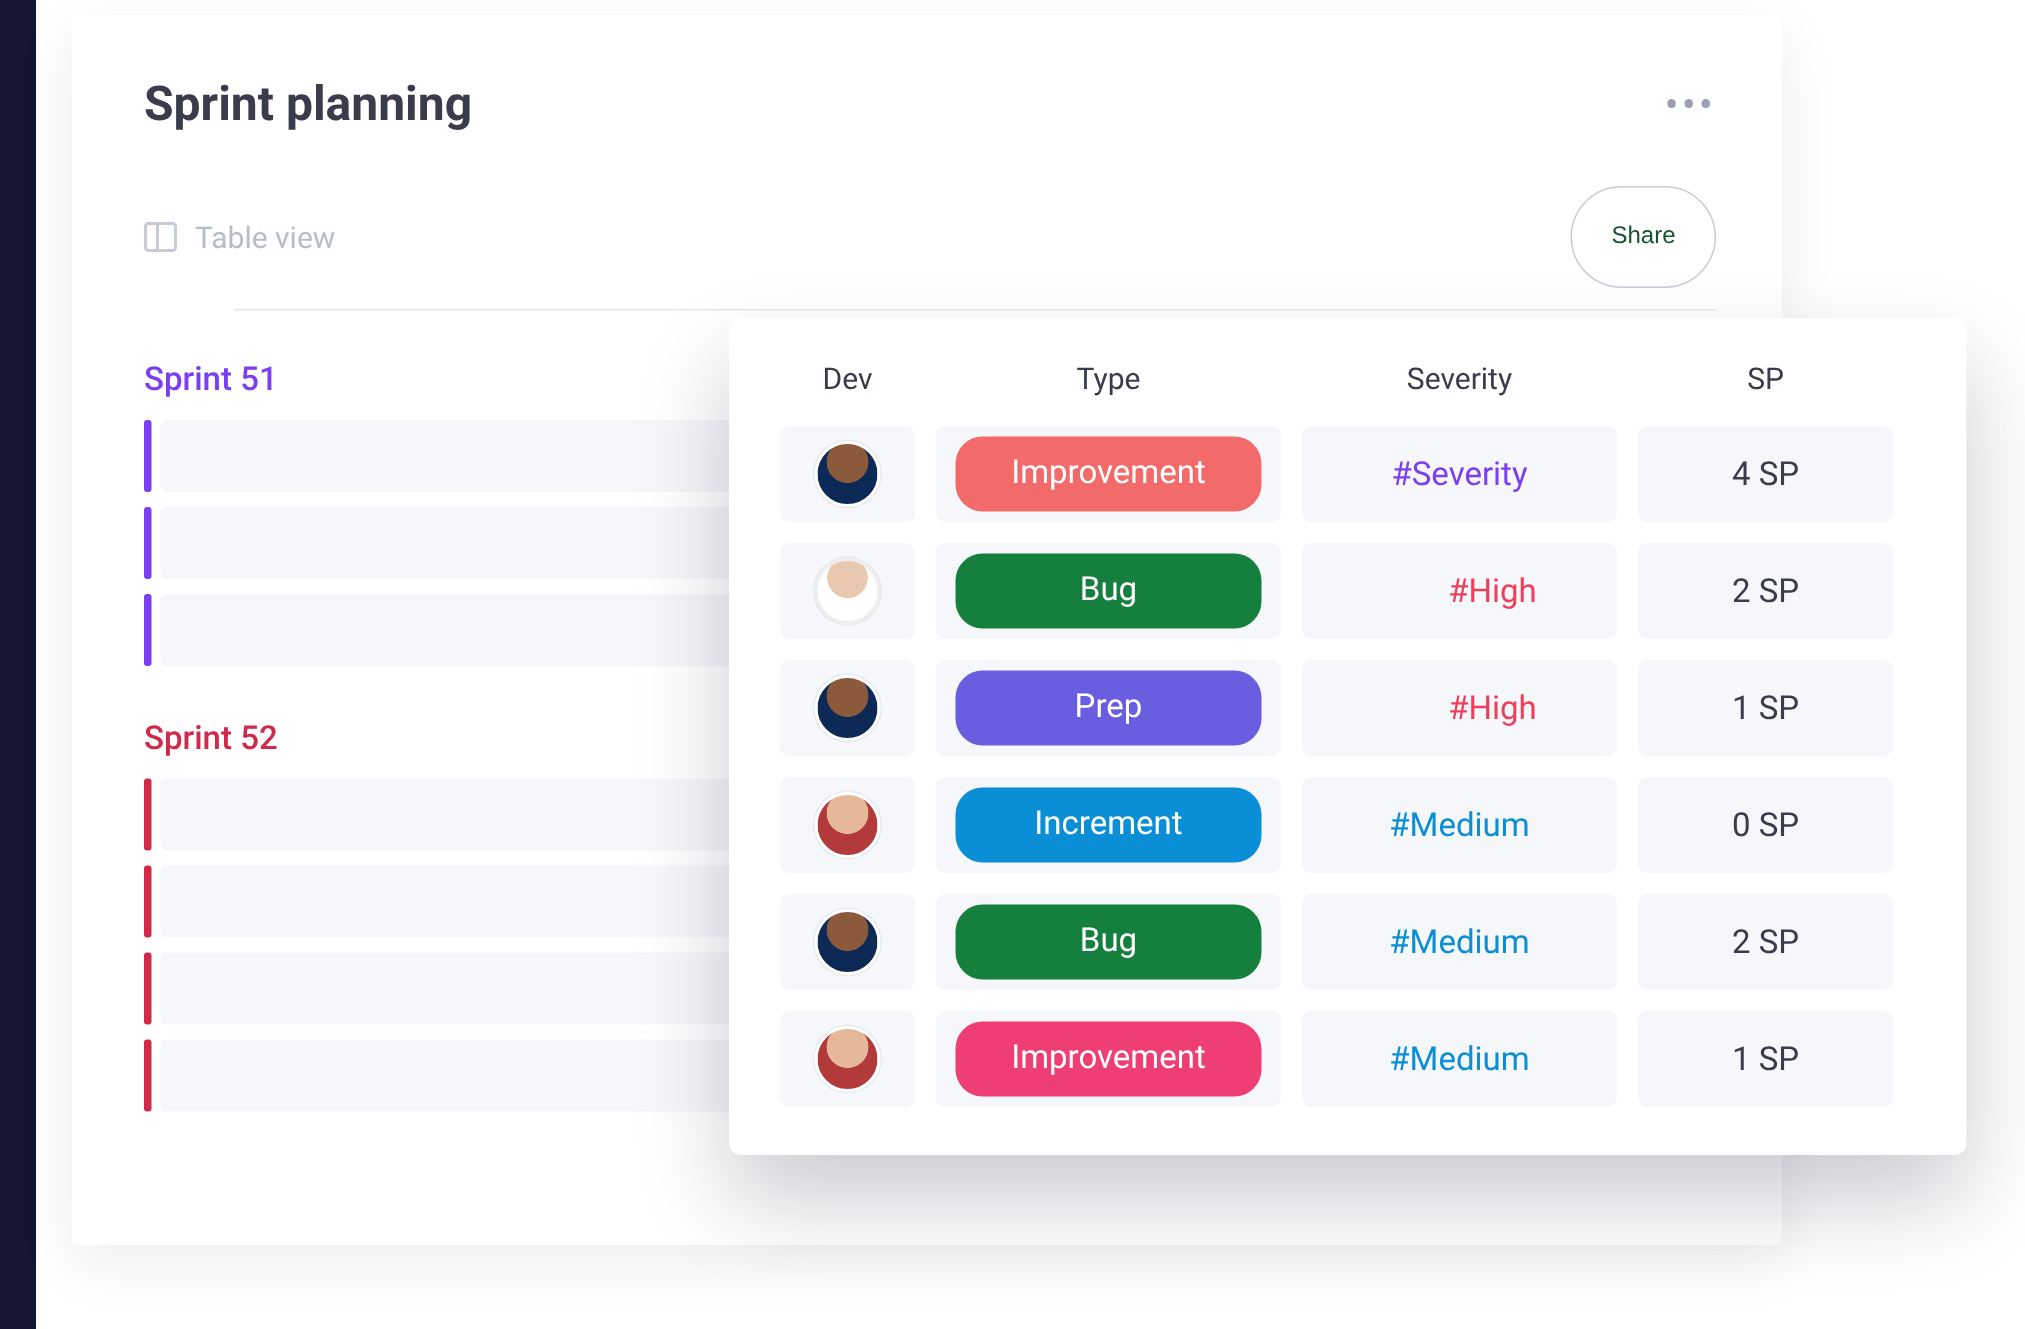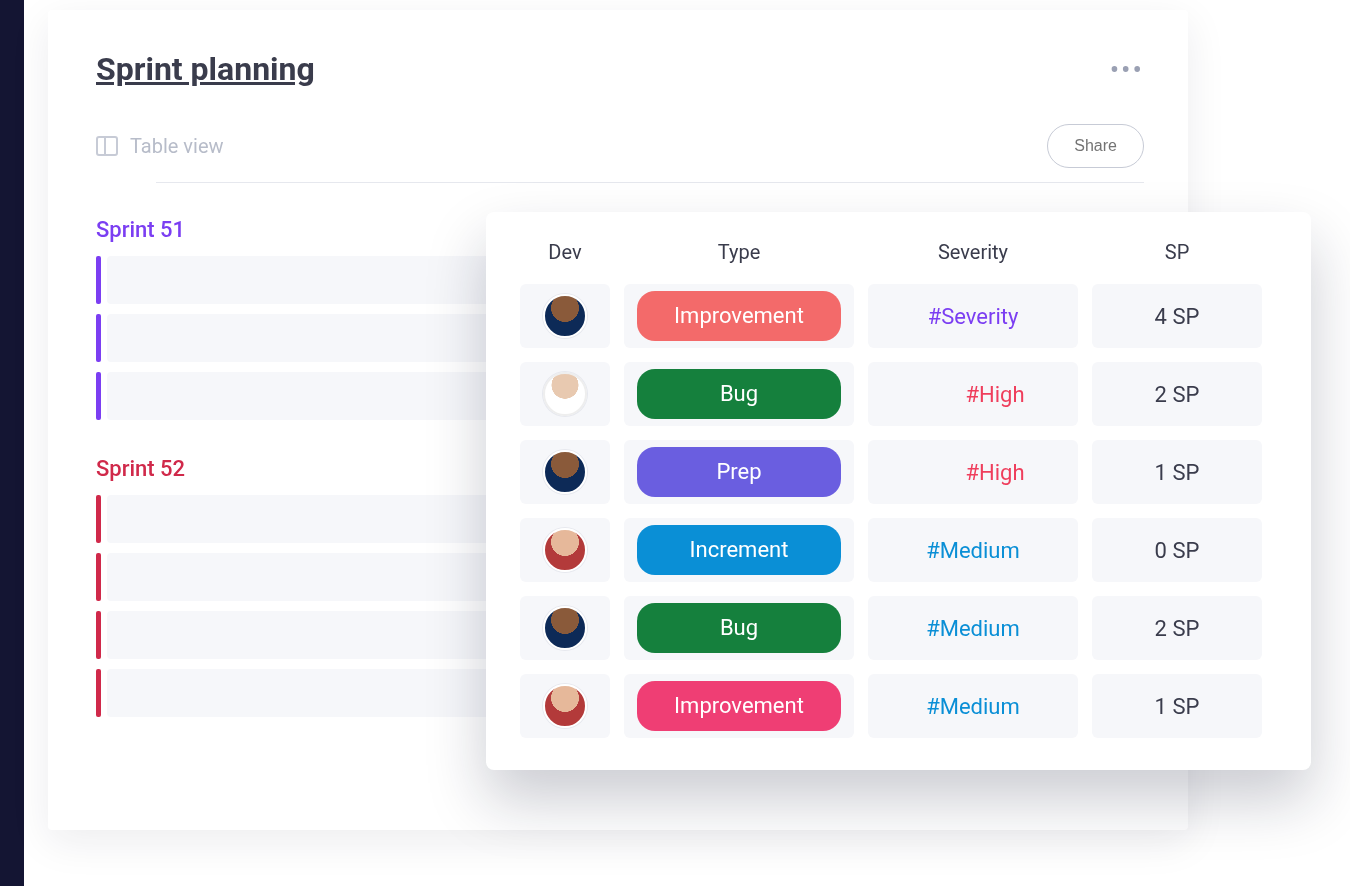--- a/index.html
+++ b/index.html
@@ -39,21 +39,20 @@
   .panel-header {
     display: flex;
     align-items: center;
     justify-content: space-between;
   }
   .page-title {
     font-size: 32px;
     font-weight: 700;
     color: #3a3c4c;
     margin: 0;
-    text-decoration: underline;
   }
   .more-dots {
     color: #9aa0b3;
     font-size: 28px;
     letter-spacing: 2px;
     cursor: pointer;
     user-select: none;
   }
 
   .toolbar {
@@ -78,23 +77,23 @@
   .view-icon::after {
     content: "";
     position: absolute;
     left: 6px; top: 0; bottom: 0;
     width: 2px;
     background: #c7cbd6;
   }
   .share-btn {
     border: 1px solid #c7cbd6;
     background: #fff;
-    color: #737373;
+    color: #14532d;
     font-size: 16px;
-    padding: 12px 26px;
+    padding: 24px 26px;
     border-radius: 999px;
     cursor: pointer;
   }
   .toolbar-underline {
     margin-top: 14px;
     margin-left: 60px;
     height: 1px;
     background: #e6e8ee;
   }
 

